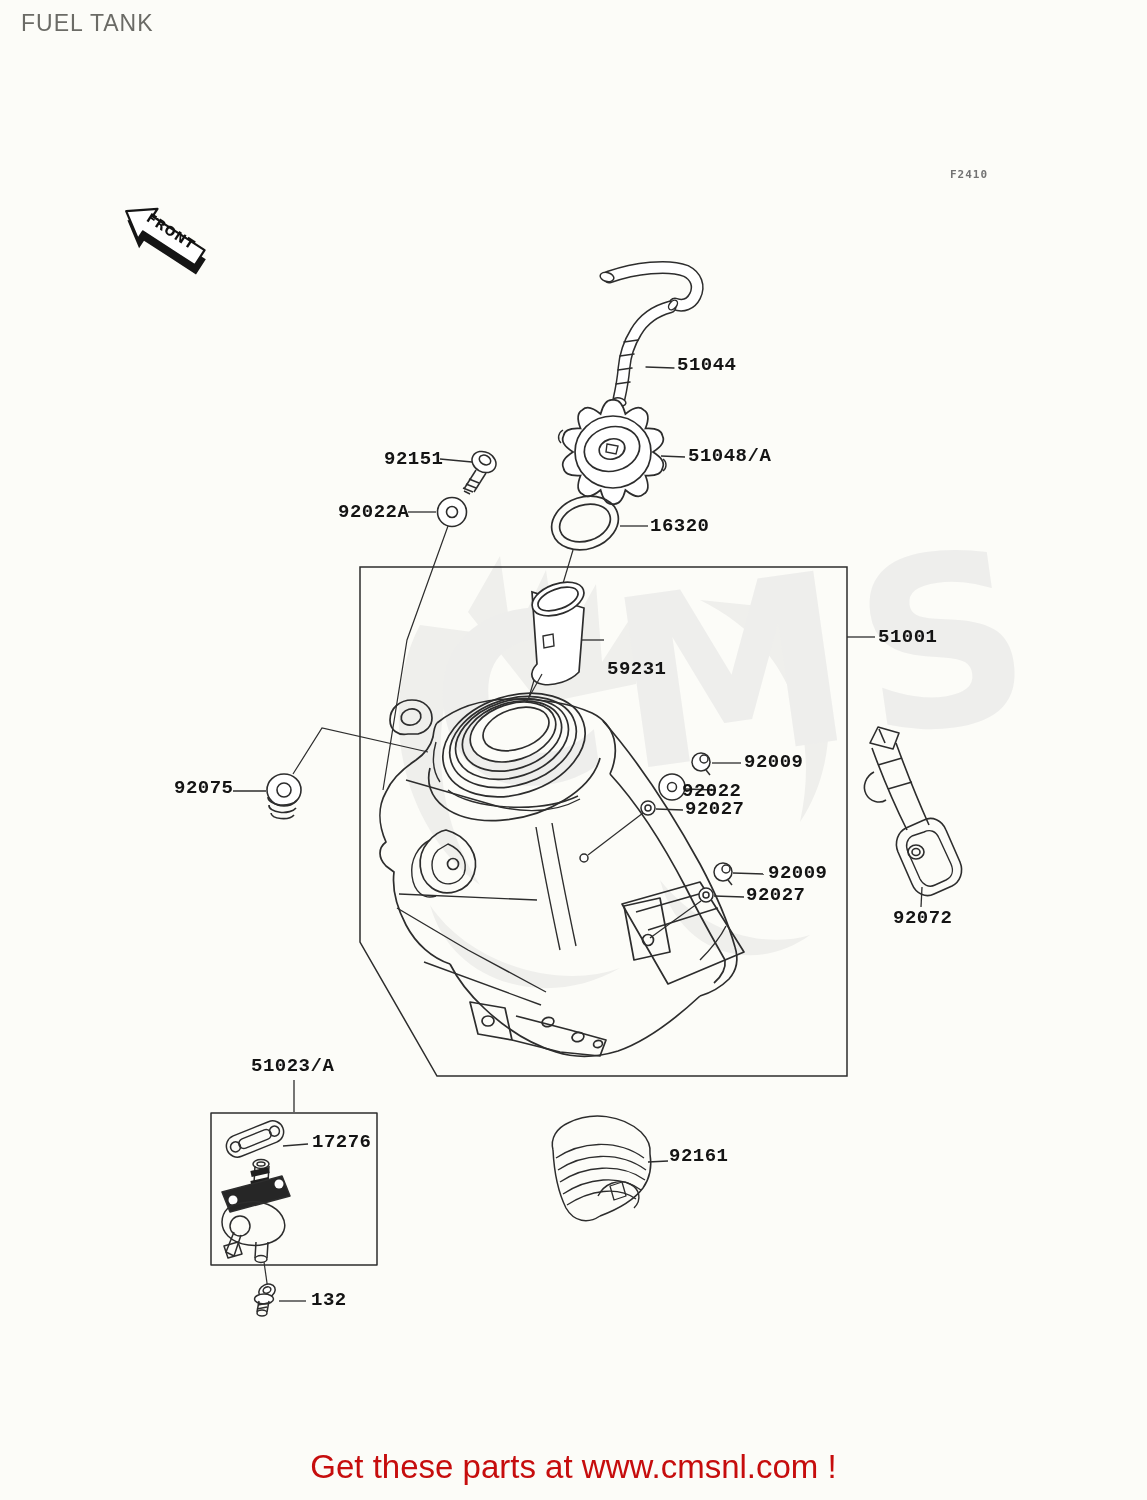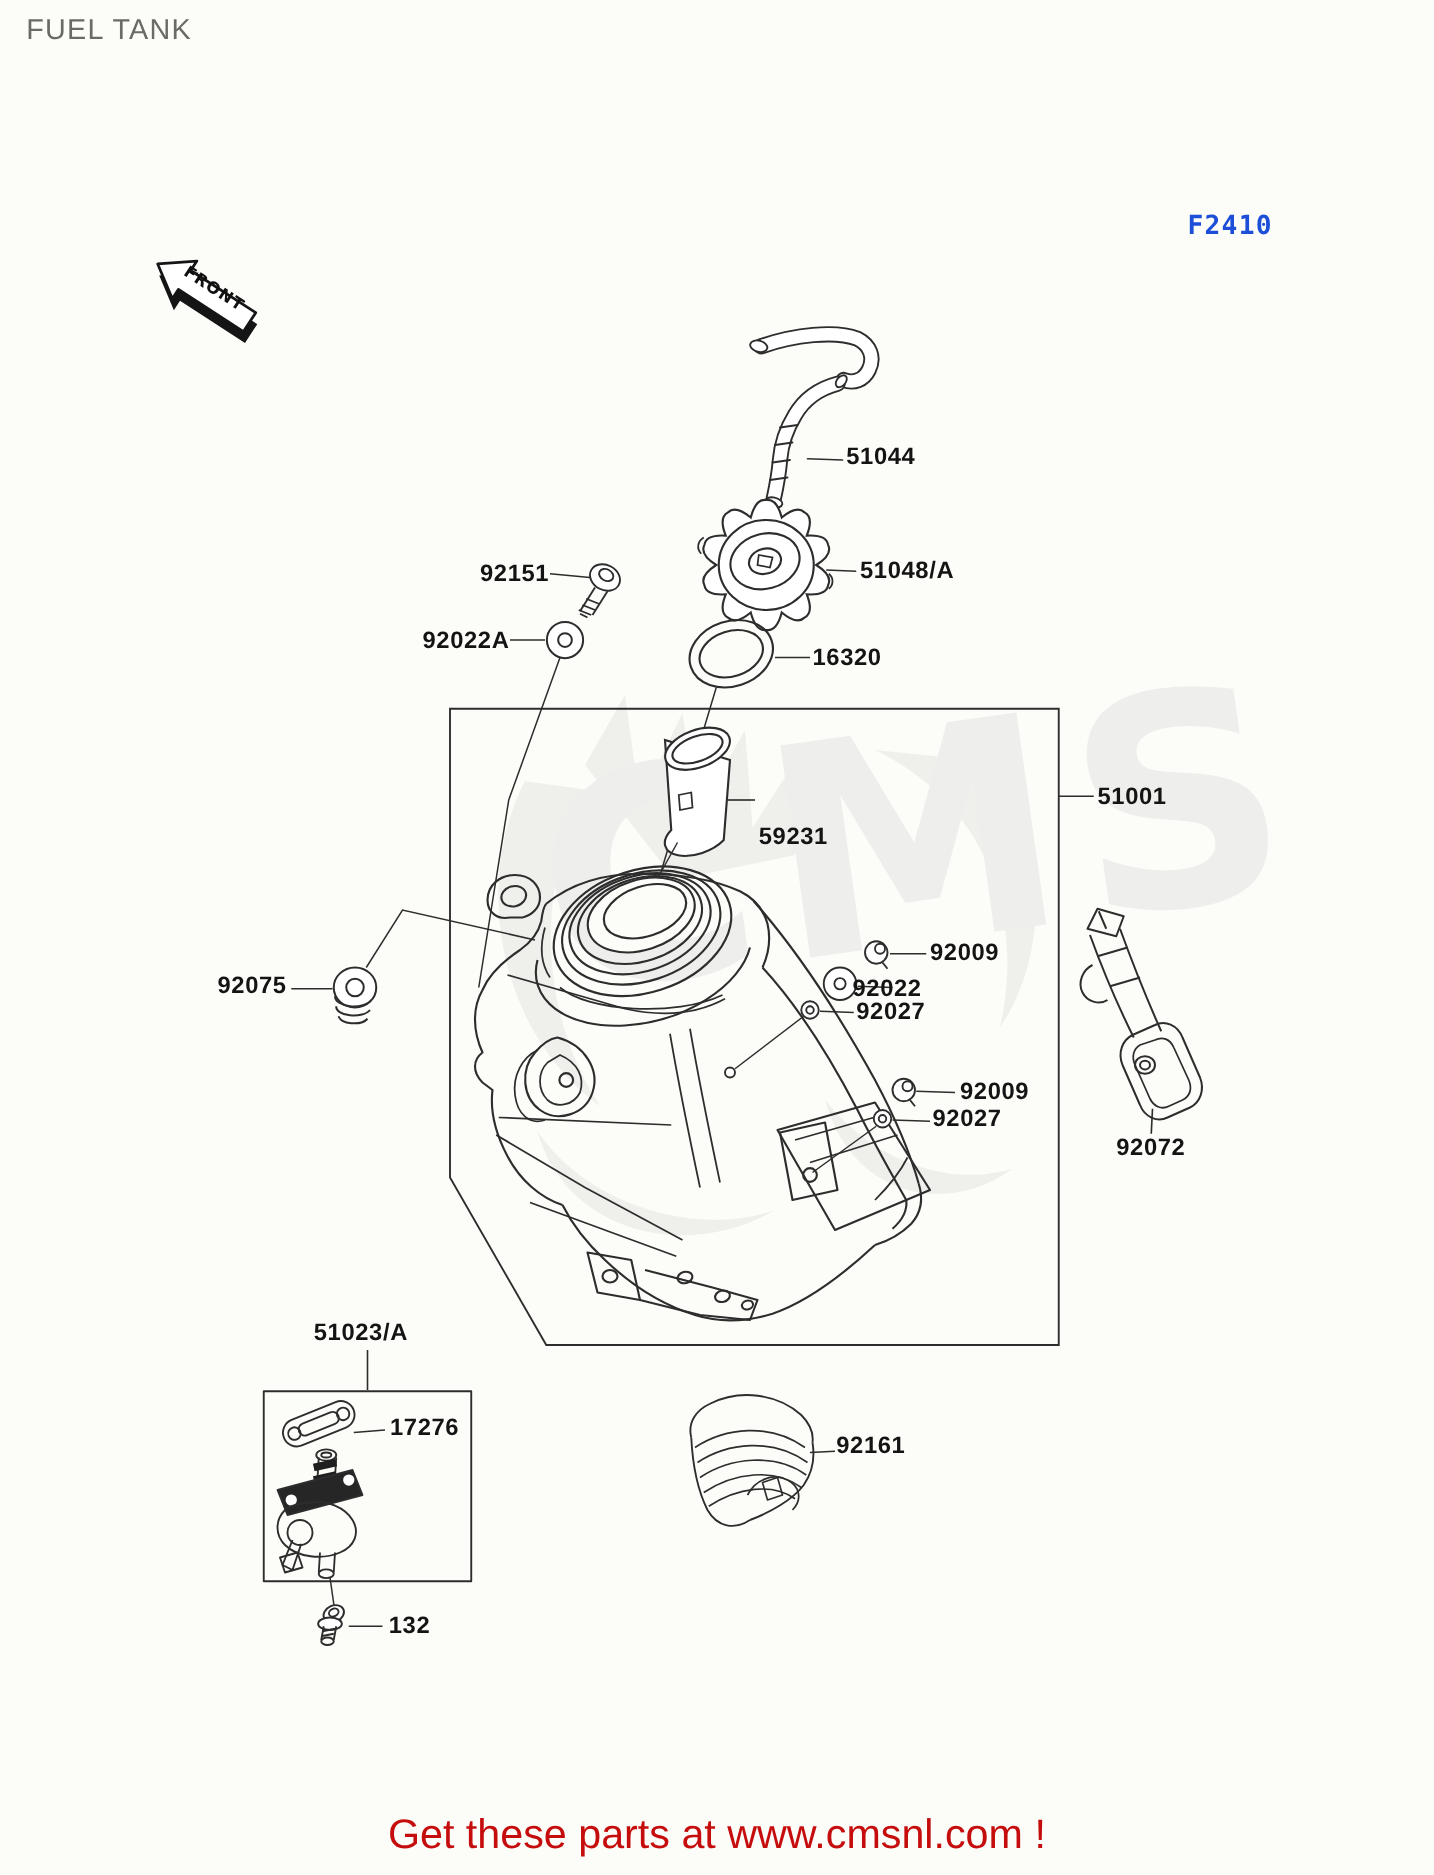--- a/index.html
+++ b/index.html
@@ -1,24 +1,24 @@
 <!DOCTYPE html>
 <html><head>
 <meta charset="utf-8">
 <style>
   html,body{margin:0;padding:0;background:#ffffff;}
   #stage{position:relative;width:1147px;height:1500px;background:#fcfcf8;overflow:hidden;
          font-family:"Liberation Sans", sans-serif;}
   #stage svg{position:absolute;left:0;top:0;}
-  .pl{position:absolute;font-family:Liberation Sans, sans-serif;font-weight:bold;
+  .pl{position:absolute;font-family:Liberation Mono, monospace;font-weight:bold;
       font-size:19px;line-height:19px;letter-spacing:.5px;color:#141414;white-space:nowrap;}
   #page-title{position:absolute;left:21px;top:10px;font-size:23px;color:#6b6b66;
       font-family:"Liberation Sans", sans-serif;letter-spacing:1px;}
   #fig-code{position:absolute;left:950px;top:168px;font-family:"DejaVu Sans Mono", monospace;
-      font-weight:bold;font-size:21px;color:#1d4ed8;letter-spacing:1px;}
+      font-weight:bold;font-size:11px;color:#737373;letter-spacing:1px;}
   #front-text{position:absolute;left:136px;top:224px;width:70px;text-align:center;
       font-family:"DejaVu Sans", sans-serif;font-weight:bold;font-size:13px;color:#101010;
       letter-spacing:1px;transform:rotate(33deg);transform-origin:center;}
   #wm-cms{position:absolute;left:430px;top:555px;font-family:"DejaVu Sans", sans-serif;
       font-weight:bold;font-size:235px;line-height:1;color:#eeeeec;letter-spacing:12px;
       transform:rotate(-8deg);user-select:none;}
   #wm-site{position:absolute;left:352px;top:915px;font-family:"DejaVu Sans", sans-serif;
       font-weight:bold;font-size:55px;line-height:1;color:#e7e7e4;letter-spacing:3px;
       user-select:none;}
   #footer-cta{position:absolute;left:0;right:0;top:1448px;text-align:center;

